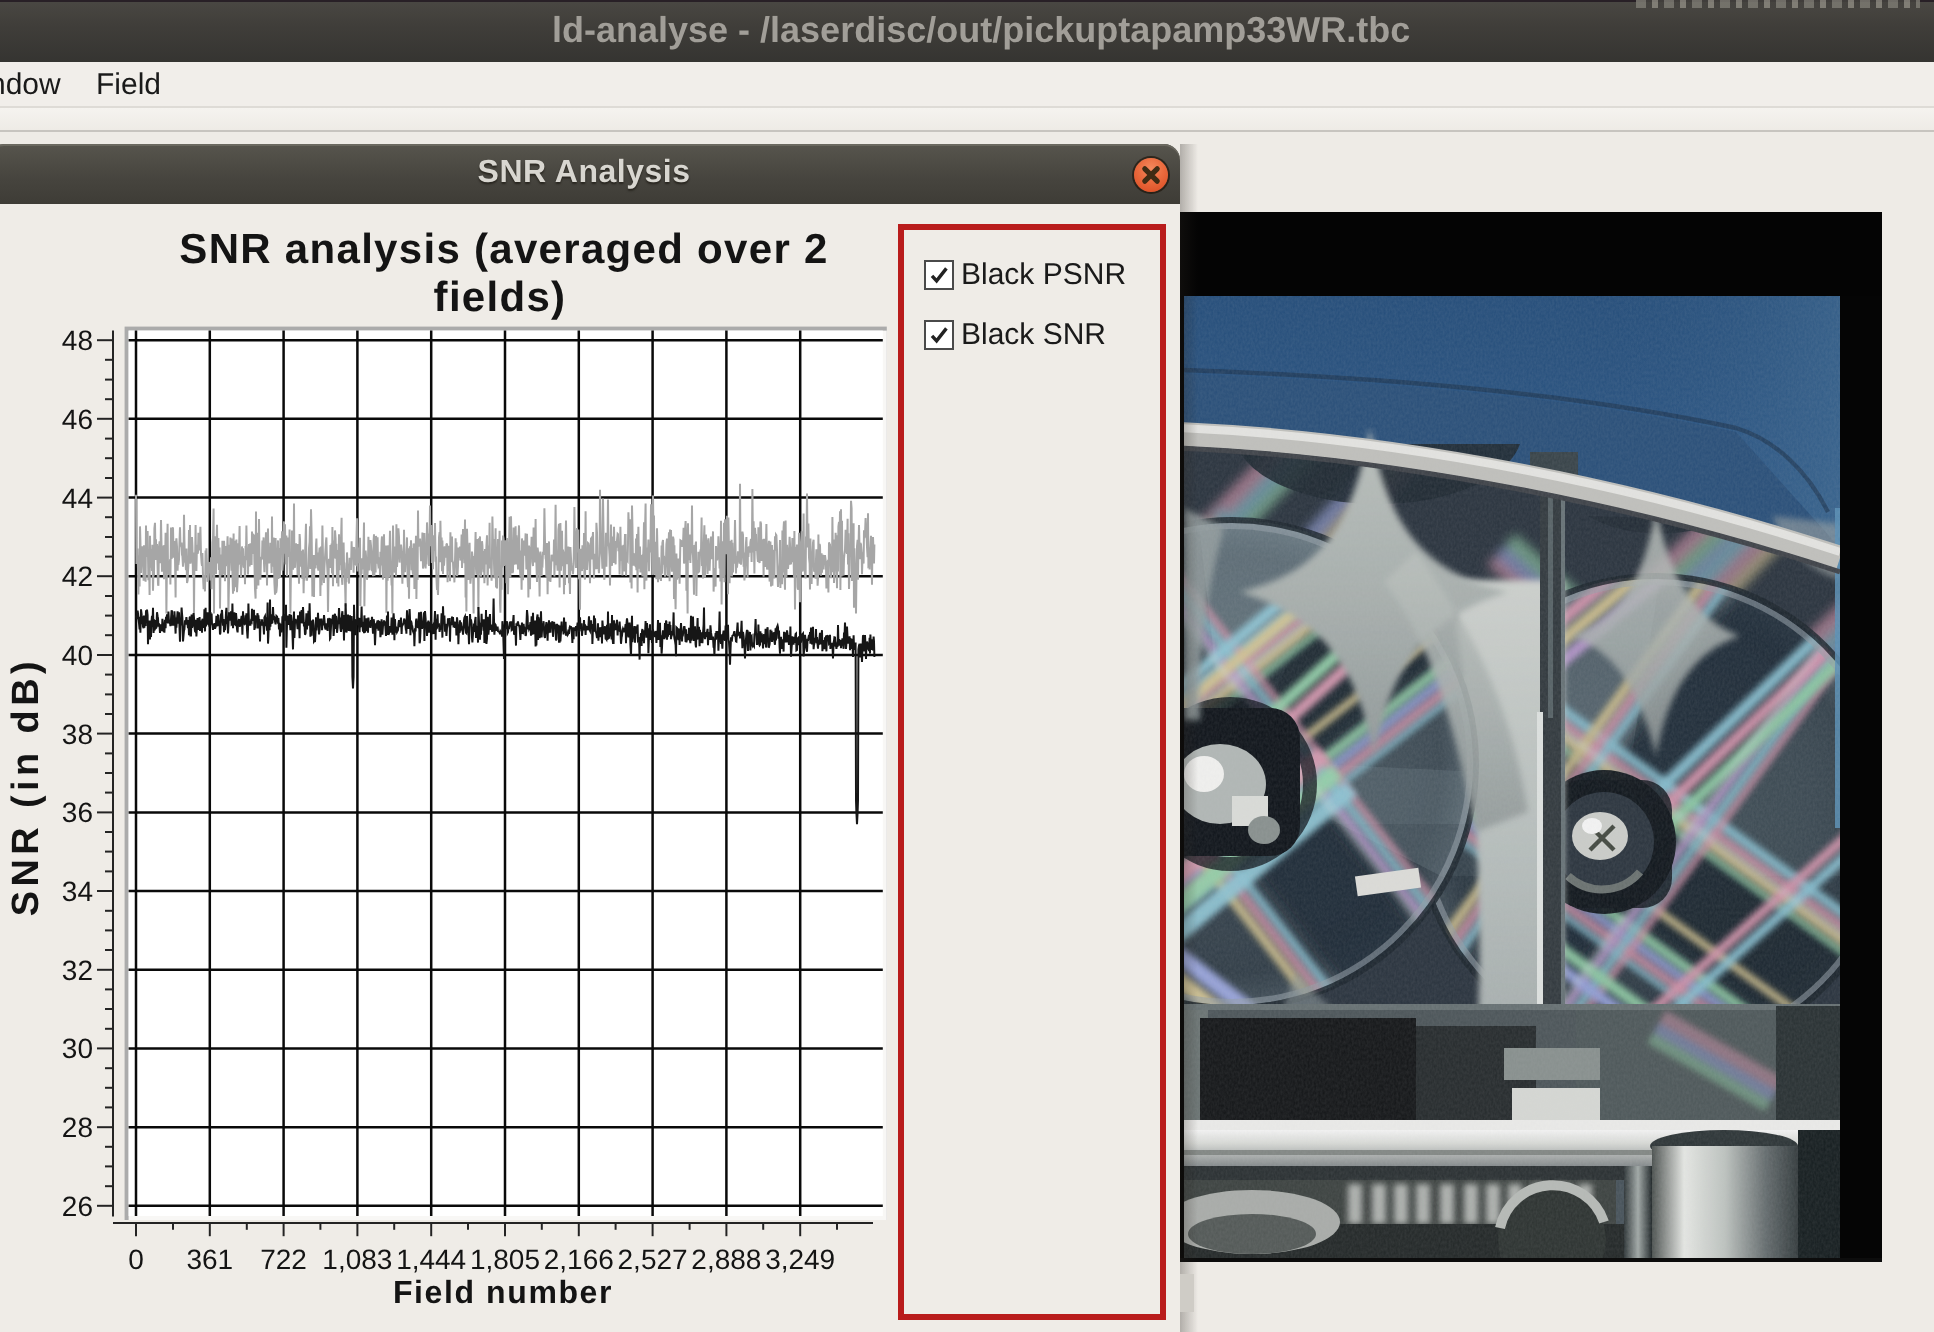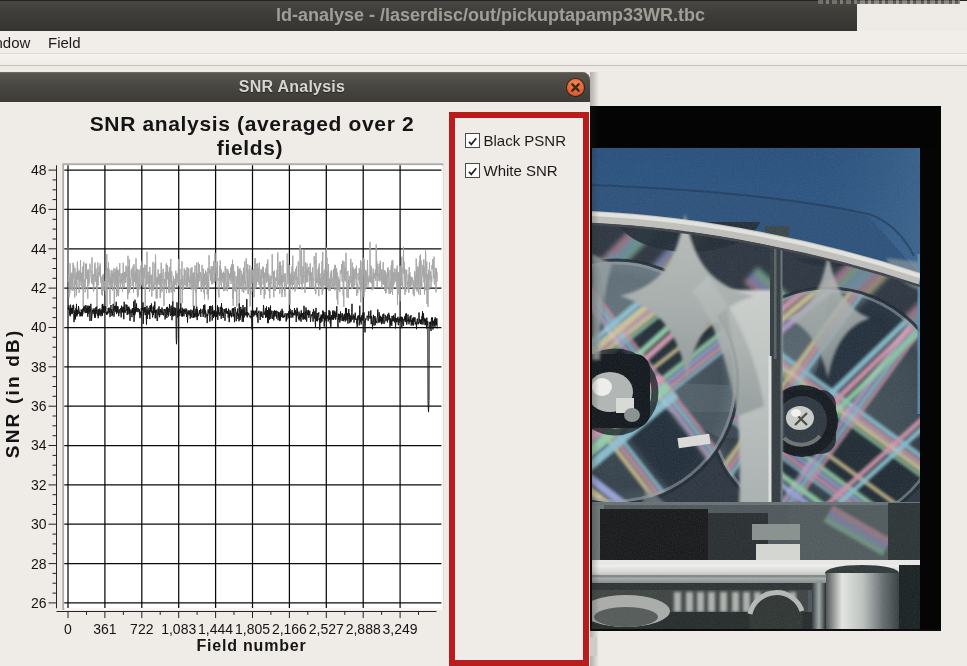--- a/index.html
+++ b/index.html
@@ -1,17 +1,17 @@
 <!DOCTYPE html>
 <html><head><meta charset="utf-8"><title>ld-analyse</title>
 <style>
 html,body{margin:0;padding:0;}
 body{width:967px;height:666px;overflow:hidden;position:relative;background:#eeebe6;
  font-family:"Liberation Sans",sans-serif;}
-#titlebar{position:absolute;left:0;top:0;width:857px;height:31px;
+#titlebar{position:absolute;left:0;top:0;width:967px;height:31px;
  background:linear-gradient(#4a4843 0%,#403e3a 40%,#353431 100%);}
 #titlebar .tt{position:absolute;top:5px;left:276px;font-size:18px;font-weight:bold;color:#a19e98;white-space:nowrap;}
 #topfrag{position:absolute;left:818px;top:0;width:142px;height:4px;
  background:repeating-linear-gradient(90deg,#7b7971 0 5px,#45433f 5px 8px,#8a877e 8px 11px,#45433f 11px 14px);opacity:0.85}
 #menubar{position:absolute;left:0;top:31px;width:967px;height:22px;background:#f1eeea;}
 #menubar .mi{position:absolute;top:3px;font-size:15px;color:#1a1a1a;}
 #mline1{position:absolute;left:0;top:53px;width:967px;height:1px;background:#dedbd6;}
 #strip{position:absolute;left:0;top:54px;width:967px;height:11px;background:linear-gradient(#f5f3ef,#eeebe6);}
 #mline2{position:absolute;left:0;top:65px;width:967px;height:1px;background:#c7c4bf;}
 #vshadow{position:absolute;left:590px;top:72px;width:9px;height:594px;
@@ -20,21 +20,21 @@
 #dtitle{position:absolute;left:0;top:0;width:596px;height:30px;border-radius:8px 8px 0 0;
  background:linear-gradient(#57554d 0%,#47453f 55%,#3e3c36 100%);box-shadow:inset 0 1px 0 #6b6960;}
 #dtitle .dt{position:absolute;top:6px;left:0;width:100%;text-align:center;
  font-size:16px;font-weight:bold;color:#d8d6d0;letter-spacing:0.25px;text-shadow:0 1px 1px rgba(20,16,10,0.6);}
 #dbody{position:absolute;left:0;top:30px;width:596px;height:570px;background:#efece7;}
 #closeb{position:absolute;left:573px;top:7px;width:17px;height:17px;border-radius:9px;
  background:radial-gradient(circle at 50% 32%,#f58a5e 0%,#ea6a3d 45%,#d9481f 100%);
  box-shadow:0 0 0 1px rgba(30,22,12,0.7);}
 #closeb svg{position:absolute;left:0;top:0;}
 #panel{position:absolute;left:454.5px;top:40.5px;width:128px;height:542px;
- border:6px solid #b91c1c;}
+ border:3px solid #b91c1c;}
 .cbrow{position:absolute;left:10px;height:16px;}
 .cbbox{position:absolute;left:0;top:0;width:13px;height:13px;background:#fff;border:1px solid #4a4a4a;}
 .cblab{position:absolute;left:19px;top:-1px;font-size:15px;color:#1a1a1a;white-space:nowrap;}
 .ctitle{font:bold 21px "Liberation Sans",sans-serif;fill:#141414;letter-spacing:0.65px;}
 .atitle{font:bold 16px "Liberation Sans",sans-serif;fill:#141414;letter-spacing:0.8px;}
 .ytitle{font:bold 19px "Liberation Sans",sans-serif;fill:#141414;letter-spacing:2.2px;}
 .tl{font:14px "Liberation Sans",sans-serif;fill:#141414;}
 .tk{stroke:#242424;stroke-width:1;}
 #corner{position:absolute;left:590px;top:637px;width:7px;height:19px;background:#cfccc6;}
 </style></head>
@@ -524,15 +524,15 @@
 <div class="cbrow" style="top:15px">
         <div class="cbbox"><svg width="13" height="13" viewBox="0 0 13 13">
             <path d="M3,6.9 L5.3,9.4 L10.2,3.2" stroke="#222222" stroke-width="1.7" fill="none"></path>
           </svg></div>
         <div class="cblab">Black PSNR</div>
       </div>
 <div class="cbrow" style="top:45px">
         <div class="cbbox"><svg width="13" height="13" viewBox="0 0 13 13">
             <path d="M3,6.9 L5.3,9.4 L10.2,3.2" stroke="#222222" stroke-width="1.7" fill="none"></path>
           </svg></div>
-        <div class="cblab">White SNR</div>
+        <div class="cblab">Black SNR</div>
       </div>
 </div>
 </div>
 </body></html>

